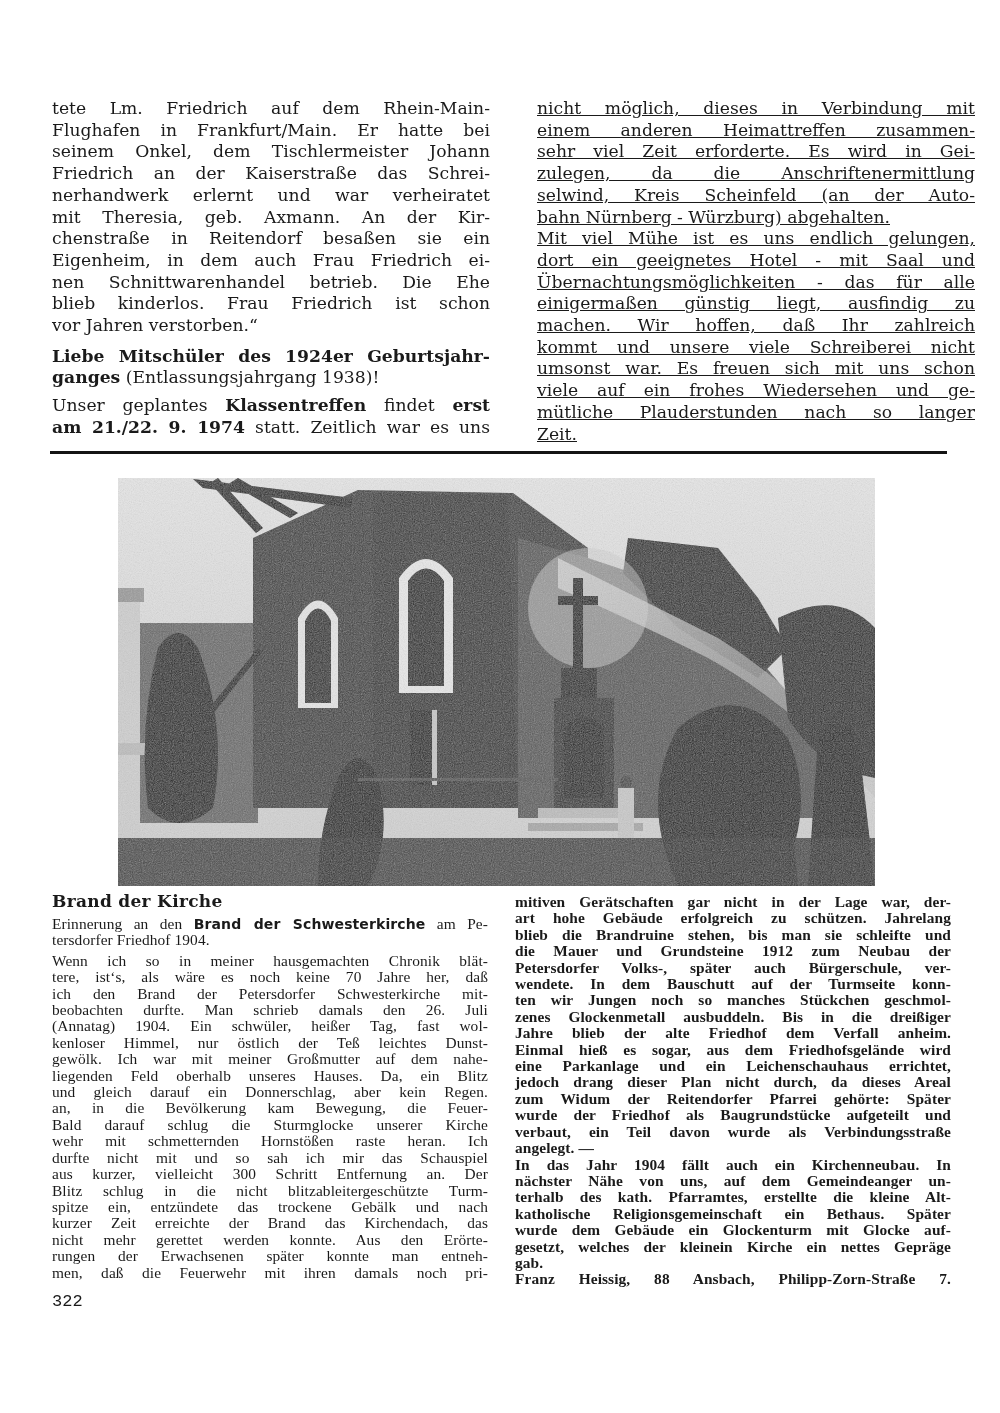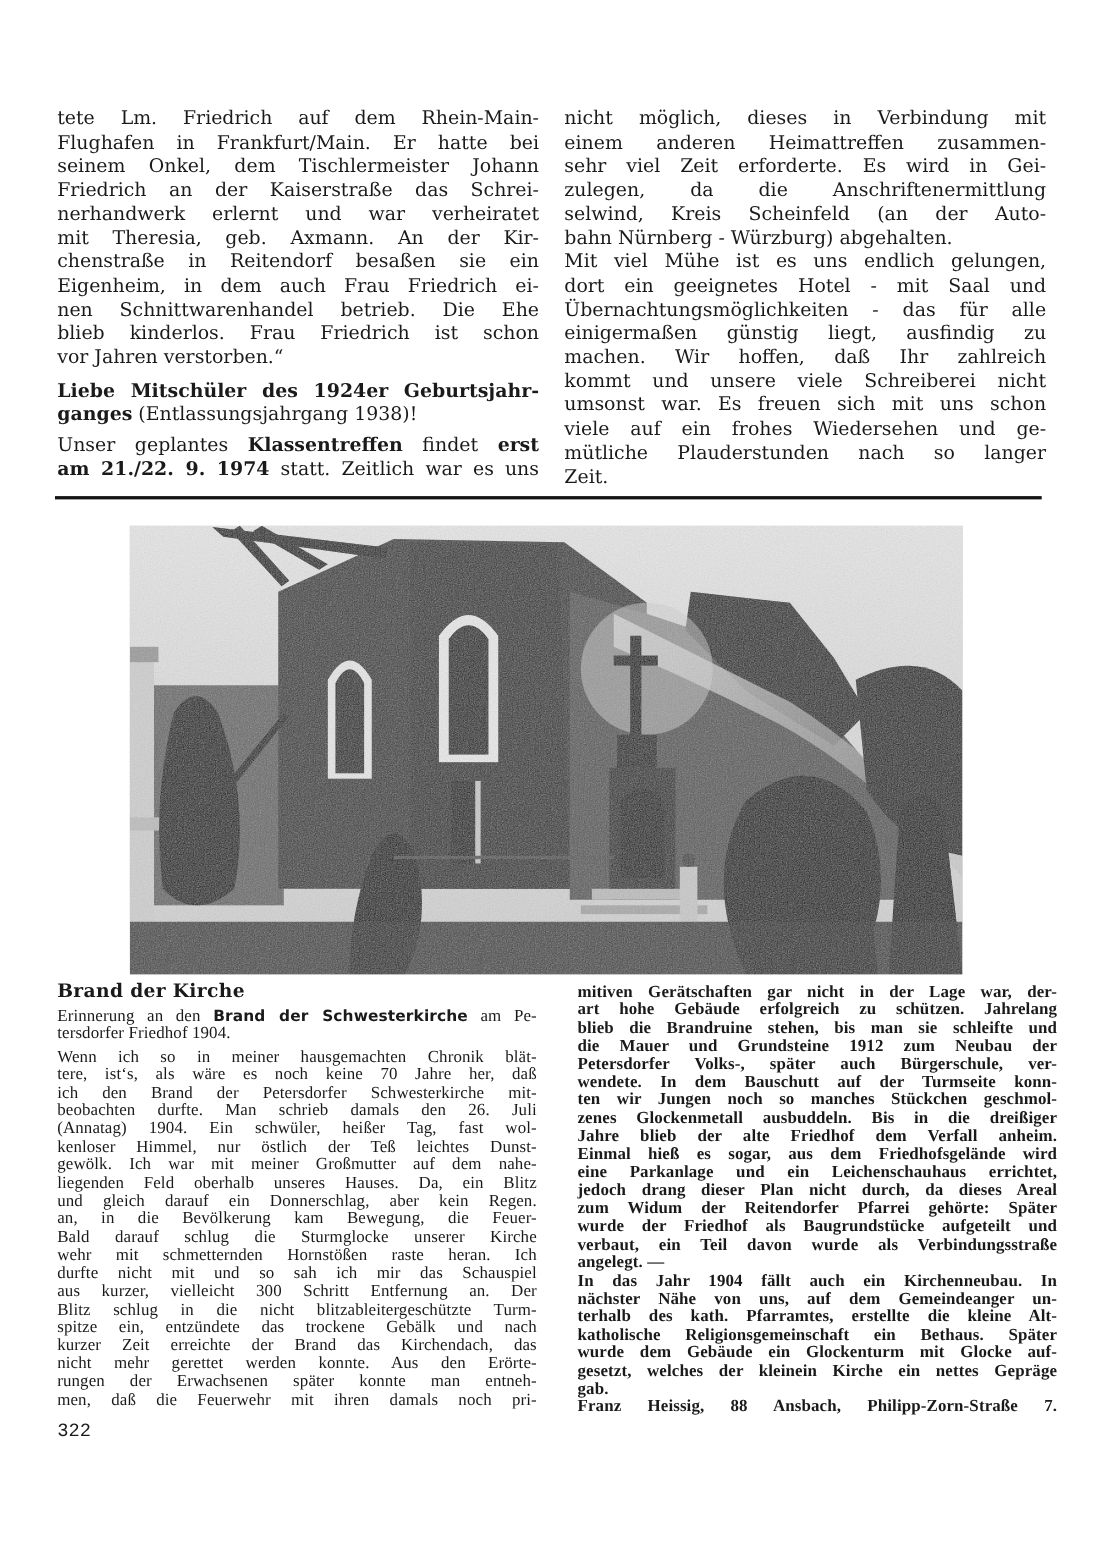--- a/index.html
+++ b/index.html
@@ -2,35 +2,35 @@
 <html><head>
 <meta charset="utf-8">
 <style>
   html, body { margin: 0; padding: 0; background: #ffffff; }
   body { width: 1000px; height: 1413px; position: relative; overflow: hidden; color: #1a1a1a; }
   .page { position: absolute; left: 0; top: 0; width: 860px; height: 1413px; }
 
   .col { position: absolute; font-family: "DejaVu Serif", "Liberation Serif", serif; }
   .top-col { top: 98px; width: 438px; font-size: 17.2px; line-height: 21.7px; }
   .top-col.left { left: 52px; }
-  .top-col.right { left: 513px; }
+  .top-col.right { left: 537px; text-decoration: underline; }
   .line { display: block; white-space: nowrap; text-align: justify; text-align-last: justify; }
   .line.last { text-align-last: left; }
   .gap-small { height: 9px; }
   .gap { height: 6px; }
   b { font-weight: bold; }
 
   .rule { position: absolute; left: 50px; top: 451px; width: 897px; height: 3px; background: #141414; }
 
   .photo { position: absolute; left: 118px; top: 478px; width: 757px; height: 408px; overflow: hidden; background: #bdbdbd; }
   .photo svg { display: block; }
 
   .bot-col { top: 890px; width: 436px; font-family: "Liberation Serif", "DejaVu Serif", serif; font-size: 15.4px; line-height: 16.4px; }
   .bot-col.left { left: 52px; }
-  .bot-col.right { left: 515px; margin-left: 10px; }
+  .bot-col.right { left: 515px; }
   .section-title { font-family: "DejaVu Serif", serif; font-weight: bold; font-size: 17px; line-height: 22px; letter-spacing: 0.3px; margin-bottom: 4px; white-space: nowrap; }
   .sans-bold { font-family: "DejaVu Sans", sans-serif; font-weight: bold; font-size: 14px; }
   .bot-col .line { letter-spacing: 0.1px; }
   .bot-col.right .line { font-weight: 600; }
 
   .page-number { position: absolute; left: 52px; top: 1292px; font-family: Liberation Mono, monospace; font-size: 17px; }
 </style>
 </head>
 <body>
 

